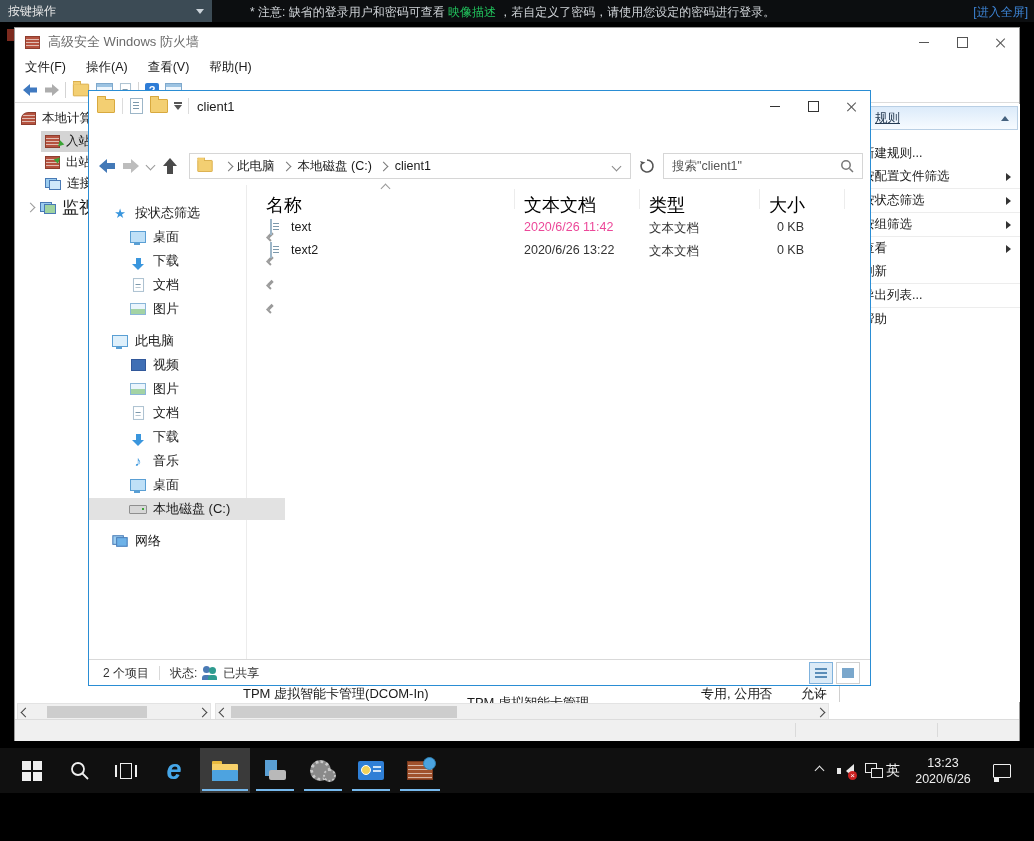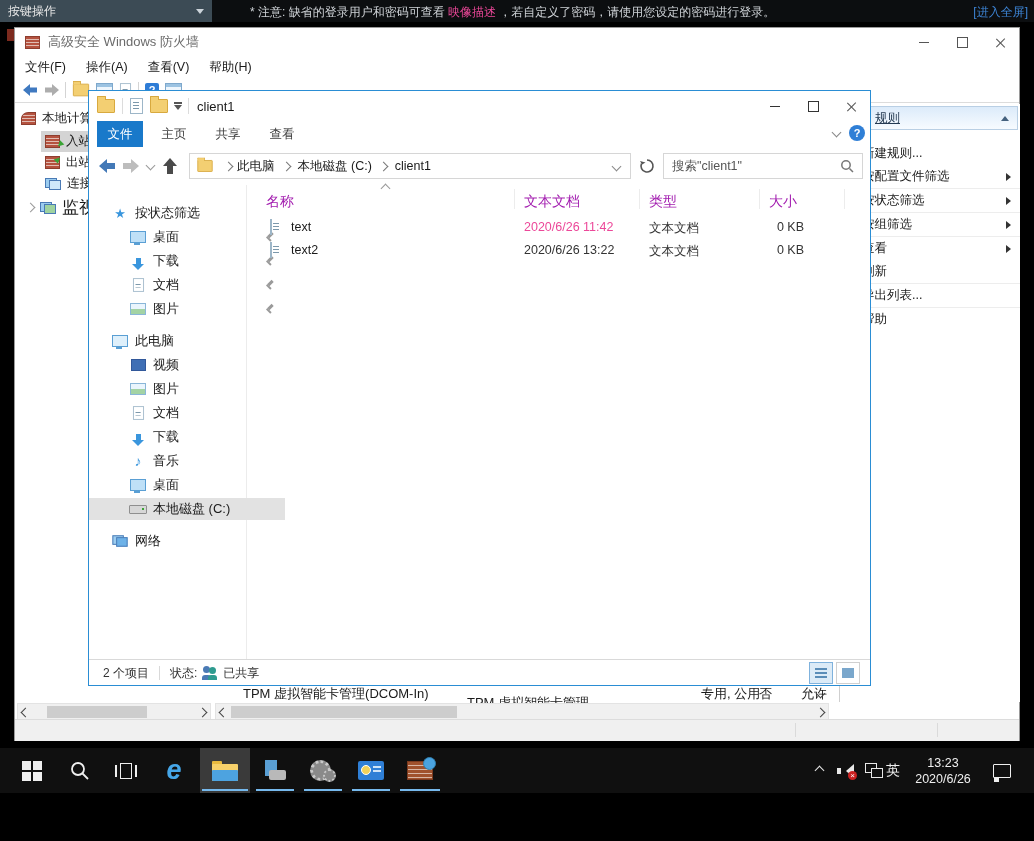--- a/index.html
+++ b/index.html
@@ -82,21 +82,21 @@
 <body>
 
 <div id="screen">
 
   <div class="abs" style="left:0;top:0;width:1034px;height:22px;background:#0c0e10;">
     <div class="abs flex" style="left:0;top:0;width:212px;height:22px;background:#3c4b55;padding:0 8px;box-sizing:border-box;">
       <span class="nowrap" style="font-size:12px;color:#e8e8e8;">按键操作</span>
       <span class="tri-d" style="margin-left:auto;"></span>
     </div>
     <div class="abs nowrap" style="left:250px;top:4px;font-size:12px;color:#cfd3d7;">
-      <span>* 注意: 缺省的登录用户和密码可查看 </span><span style="color:#ec4899;">映像描述</span><span> ，若自定义了密码，请使用您设定的密码进行登录。</span>
+      <span>* 注意: 缺省的登录用户和密码可查看 </span><span style="color:#22c55e;">映像描述</span><span> ，若自定义了密码，请使用您设定的密码进行登录。</span>
     </div>
     <div class="abs nowrap" style="right:6px;top:4px;font-size:12px;color:#3e86d8;">[进入全屏]</div>
   </div>
 
   <div class="abs" style="left:7px;top:29px;width:8px;height:12px;background:#7c2a1e;"></div>
 
   <div class="abs" style="left:14px;top:27px;width:1006px;height:714px;background:#fff;border:1px solid #9a9a9a;box-sizing:border-box;z-index:1;">
 
     <div class="abs flex" style="left:0;top:0;right:0;height:28px;">
       <span class="brick" style="margin:0 8px 0 10px;"></span>
@@ -263,36 +263,20 @@
           </span>
         <span class="wbtn" style="height:28px;">
             <span class="g-max" style="border-color:#333;"></span>
           </span>
         <span class="wbtn" style="height:28px;">
             <span class="g-close"></span>
           </span>
       </span>
     </div>
 
-    <div class="abs" style="left:0;top:30px;right:0;height:26px;font-size:12.5px;">
-      <span class="abs flex" style="left:8px;top:0;width:46px;height:26px;background:#1979ca;justify-content:center;">
-        <span style="color:#fff;">文件</span>
-        </span>
-      <span class="abs flex" style="left:64px;top:0;width:42px;height:26px;justify-content:center;">
-        <span style="color:#3f3f3f;">主页</span>
-        </span>
-      <span class="abs flex" style="left:118px;top:0;width:42px;height:26px;justify-content:center;">
-        <span style="color:#3f3f3f;">共享</span>
-        </span>
-      <span class="abs flex" style="left:172px;top:0;width:42px;height:26px;justify-content:center;">
-        <span style="color:#3f3f3f;">查看</span>
-        </span>
-      <span class="abs chev d" style="left:744px;top:8px;border-color:#888;"></span>
-      <span class="abs" style="left:760px;top:4px;width:16px;height:16px;border-radius:50%;background:#2f7fd6;color:#fff;font-size:11px;font-weight:bold;display:flex;align-items:center;justify-content:center;">?</span>
-    </div>
 
     <div class="abs" style="left:0;top:56px;right:0;height:38px;">
       <svg class="abs" width="16" height="14" style="left:10px;top:12px;">
         <path d="M8 0 L0 7 l8 7 v-4 h8 v-6 H8z" fill="#4379b7"></path>
         </svg>
       <svg class="abs" width="16" height="14" style="left:34px;top:12px;">
         <path d="M8 0 l8 7 -8 7 v-4 H0 v-6 h8z" fill="#bdbdbd"></path>
         </svg>
       <span class="abs chev d" style="left:58px;top:15px;border-color:#999;"></span>
       <svg class="abs" width="14" height="16" style="left:74px;top:11px;">
@@ -410,21 +394,21 @@
               <i></i>
               <i style="background:#6db2e8;"></i>
             </span>
           </span>
         <span class="nowrap">网络</span>
         </div>
     </div>
 
     <div class="abs" style="left:157px;top:94px;width:624px;height:474px;">
 
-      <div class="abs" style="left:0;top:0;right:0;height:28px;font-size:14px;color:#a21caf;text-align:center;">
+      <div class="abs" style="left:0;top:0;right:0;height:28px;font-size:18px;color:#000000;text-align:center;">
         <span class="abs chev u" style="left:136px;top:0px;border-color:#999;"></span>
         <span class="abs" style="left:20px;top:8px;">名称</span>
         <span class="abs" style="left:278px;top:8px;">文本文档</span>
         <span class="abs" style="left:403px;top:8px;">类型</span>
         <span class="abs" style="left:523px;top:8px;">大小</span>
         <span class="abs" style="left:268px;top:4px;width:1px;height:20px;background:#ececec;"></span>
         <span class="abs" style="left:393px;top:4px;width:1px;height:20px;background:#ececec;"></span>
         <span class="abs" style="left:513px;top:4px;width:1px;height:20px;background:#ececec;"></span>
         <span class="abs" style="left:598px;top:4px;width:1px;height:20px;background:#ececec;"></span>
       </div>

